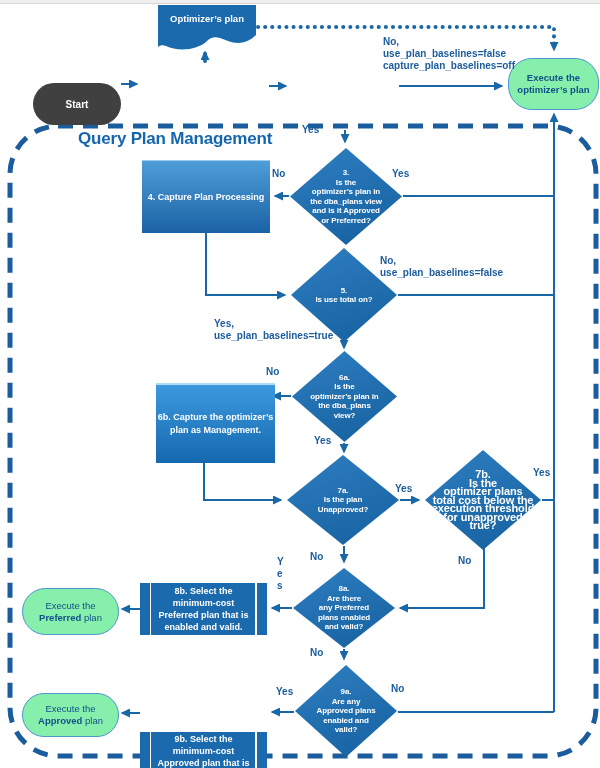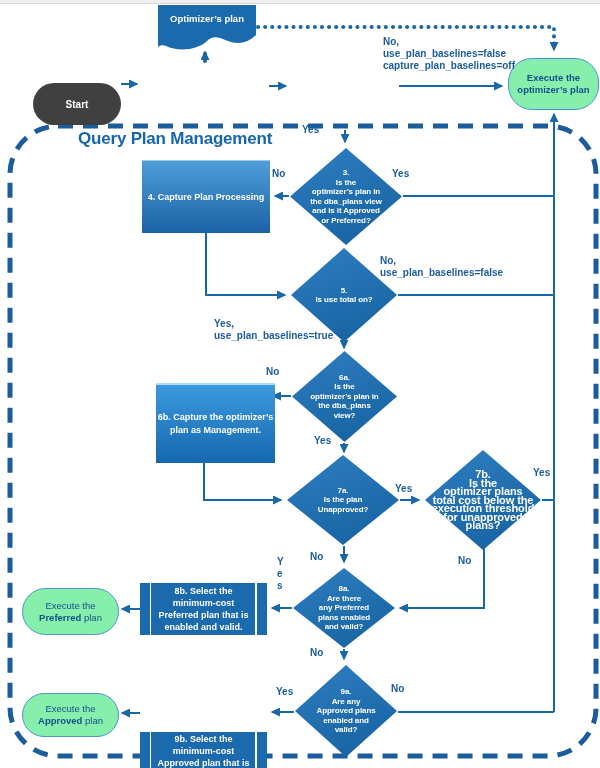--- a/index.html
+++ b/index.html
@@ -141,21 +141,21 @@
       </div>
     </div>
   <div class="node diamond small" style="left:425px;top:450px;width:116px;height:100px;">
       <div>
         <div><span>7b.</span></div>
         <div><span>Is the</span></div>
         <div><span>optimizer plans</span></div>
         <div><span>total cost below the</span></div>
         <div><span>execution threshold</span></div>
         <div><span>for unapproved</span></div>
-        <div><span>plans?</span></div>
+        <div><span>true?</span></div>
       </div>
     </div>
   <div class="node diamond" style="left:293px;top:568px;width:102px;height:80px;">
       <div>
         <div><span>8a.</span></div>
         <div><span>Are there</span></div>
         <div><span>any </span><span class="b">Preferred</span></div>
         <div><span>plans enabled</span></div>
         <div><span>and valid?</span></div>
       </div>

